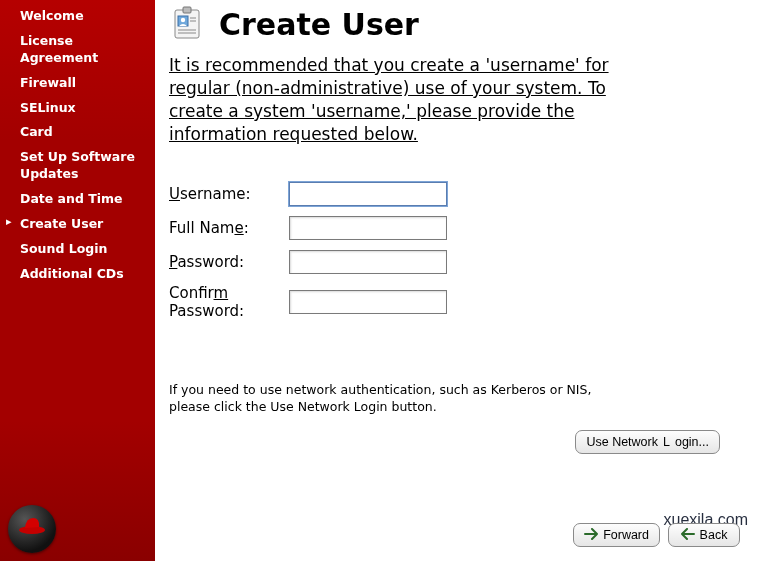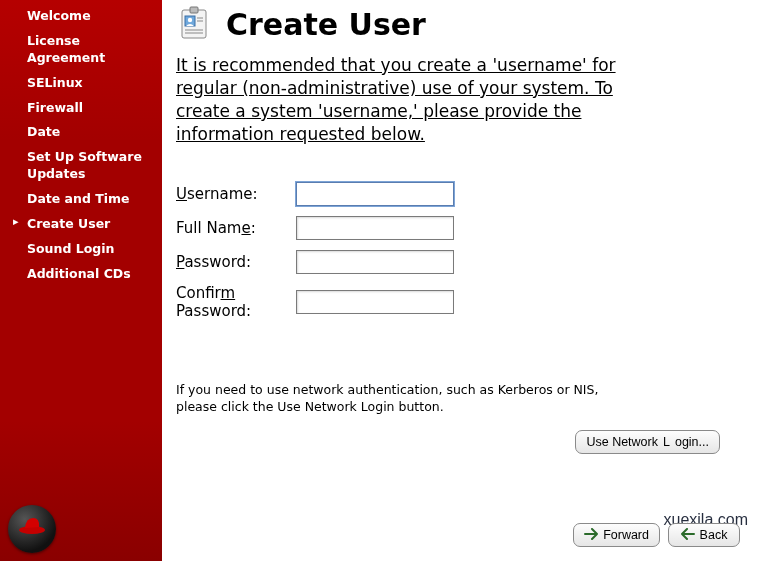--- a/index.html
+++ b/index.html
@@ -18,21 +18,20 @@
   width: 100%;
   height: 100%;
 }
 .sidebar {
   width: 155px;
   background: #a30000;
   background: linear-gradient(to bottom, #b50000 0%, #a30000 25%, #a30000 75%, #8a0000 100%);
   position: relative;
   color: #fff;
   padding-top: 4px;
-  padding-left: 7px;
 }
 .sidebar-items {
   list-style: none;
   margin: 0;
   padding: 0;
 }
 .sidebar-items li {
   padding: 4px 8px 4px 20px;
   font-weight: bold;
   font-size: 12.5px;
@@ -165,23 +164,23 @@
 }
 </style>
 </head>
 <body>
 
 <div class="container">
   <div class="sidebar">
     <ul class="sidebar-items">
       <li>Welcome</li>
       <li>License Agreement</li>
+      <li>Firewall</li>
       <li>SELinux</li>
-      <li>Firewall</li>
-      <li>Date</li>
+      <li>Card</li>
       <li>Set Up Software Updates</li>
       <li>Date and Time</li>
       <li class="current">Create User</li>
       <li>Sound Login</li>
       <li>Additional CDs</li>
     </ul>
     <div class="logo">
       <span class="logo-hat">
         <svg width="30" height="22" viewBox="0 0 30 22">
           <ellipse cx="15" cy="16" rx="13" ry="4" fill="#c40000"></ellipse>

